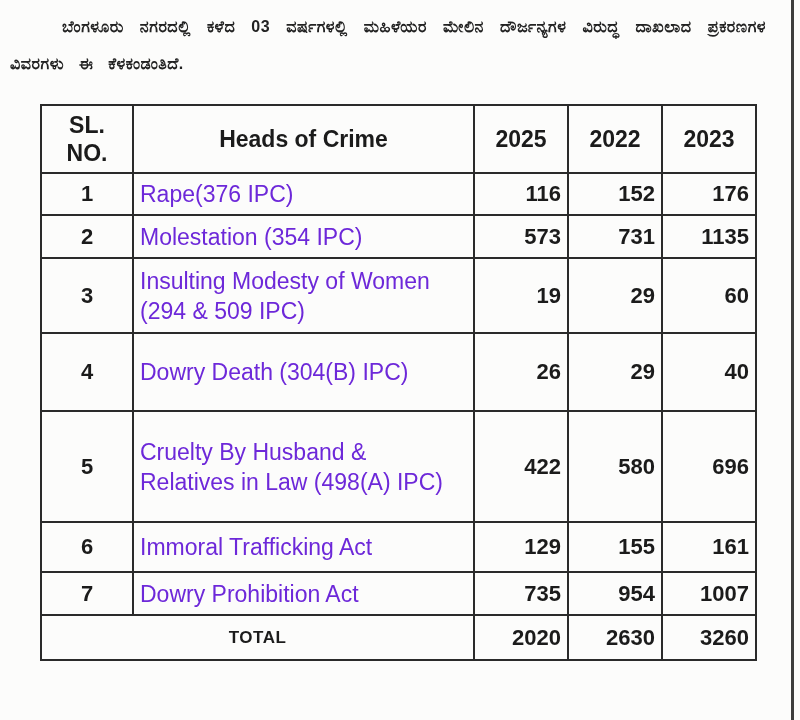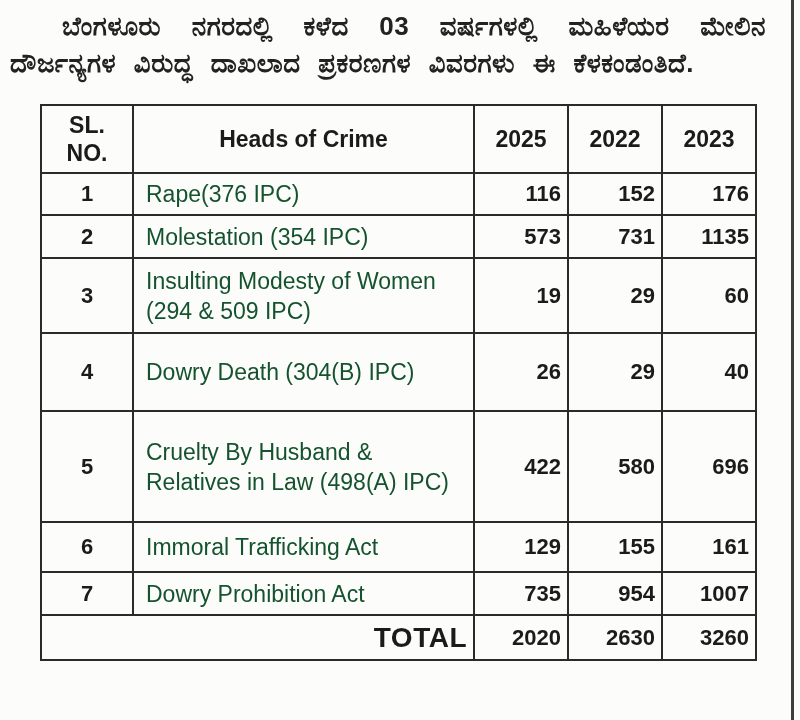--- a/index.html
+++ b/index.html
@@ -6,21 +6,21 @@
   html, body { width: 800px; height: 720px; }
   body {
     font-family: "Liberation Sans", "DejaVu Sans", sans-serif;
     background: #fcfcfb;
     color: #1b1b1b;
     position: relative;
     overflow: hidden;
   }
   .page { width: 800px; height: 720px; position: relative; padding: 8px 34px 0 10px; }
   .intro {
-    font-size: 26px;
+    font-size: 16px;
     line-height: 37px;
     font-weight: 600;
     color: #222;
     text-align: justify;
     text-indent: 52px;
     word-spacing: 10px;
     width: 756px;
     letter-spacing: 0.5px;
   }
   table.crime-table {
@@ -45,35 +45,35 @@
     line-height: 28px;
   }
   th.col-sl { padding: 0 14px; }
   td.sl-cell {
     text-align: center;
     font-weight: bold;
     font-size: 22px;
   }
   td.crime-cell {
     text-align: left;
-    padding-left: 12px;
+    padding-left: 6px;
     font-weight: 500;
     font-size: 23px;
     line-height: 30px;
-    color: #14532d;
+    color: #6d28d9;
   }
   td.num-cell {
     text-align: right;
     font-weight: bold;
     font-size: 22px;
   }
   td.total-label-cell {
-    text-align: right;
+    text-align: center;
     font-weight: bold;
-    font-size: 28px;
+    font-size: 17px;
     letter-spacing: 0.5px;
   }
   .margin-line {
     position: absolute;
     top: 0;
     right: 6px;
     width: 3px;
     height: 720px;
     background: #3d3d3d;
   }

